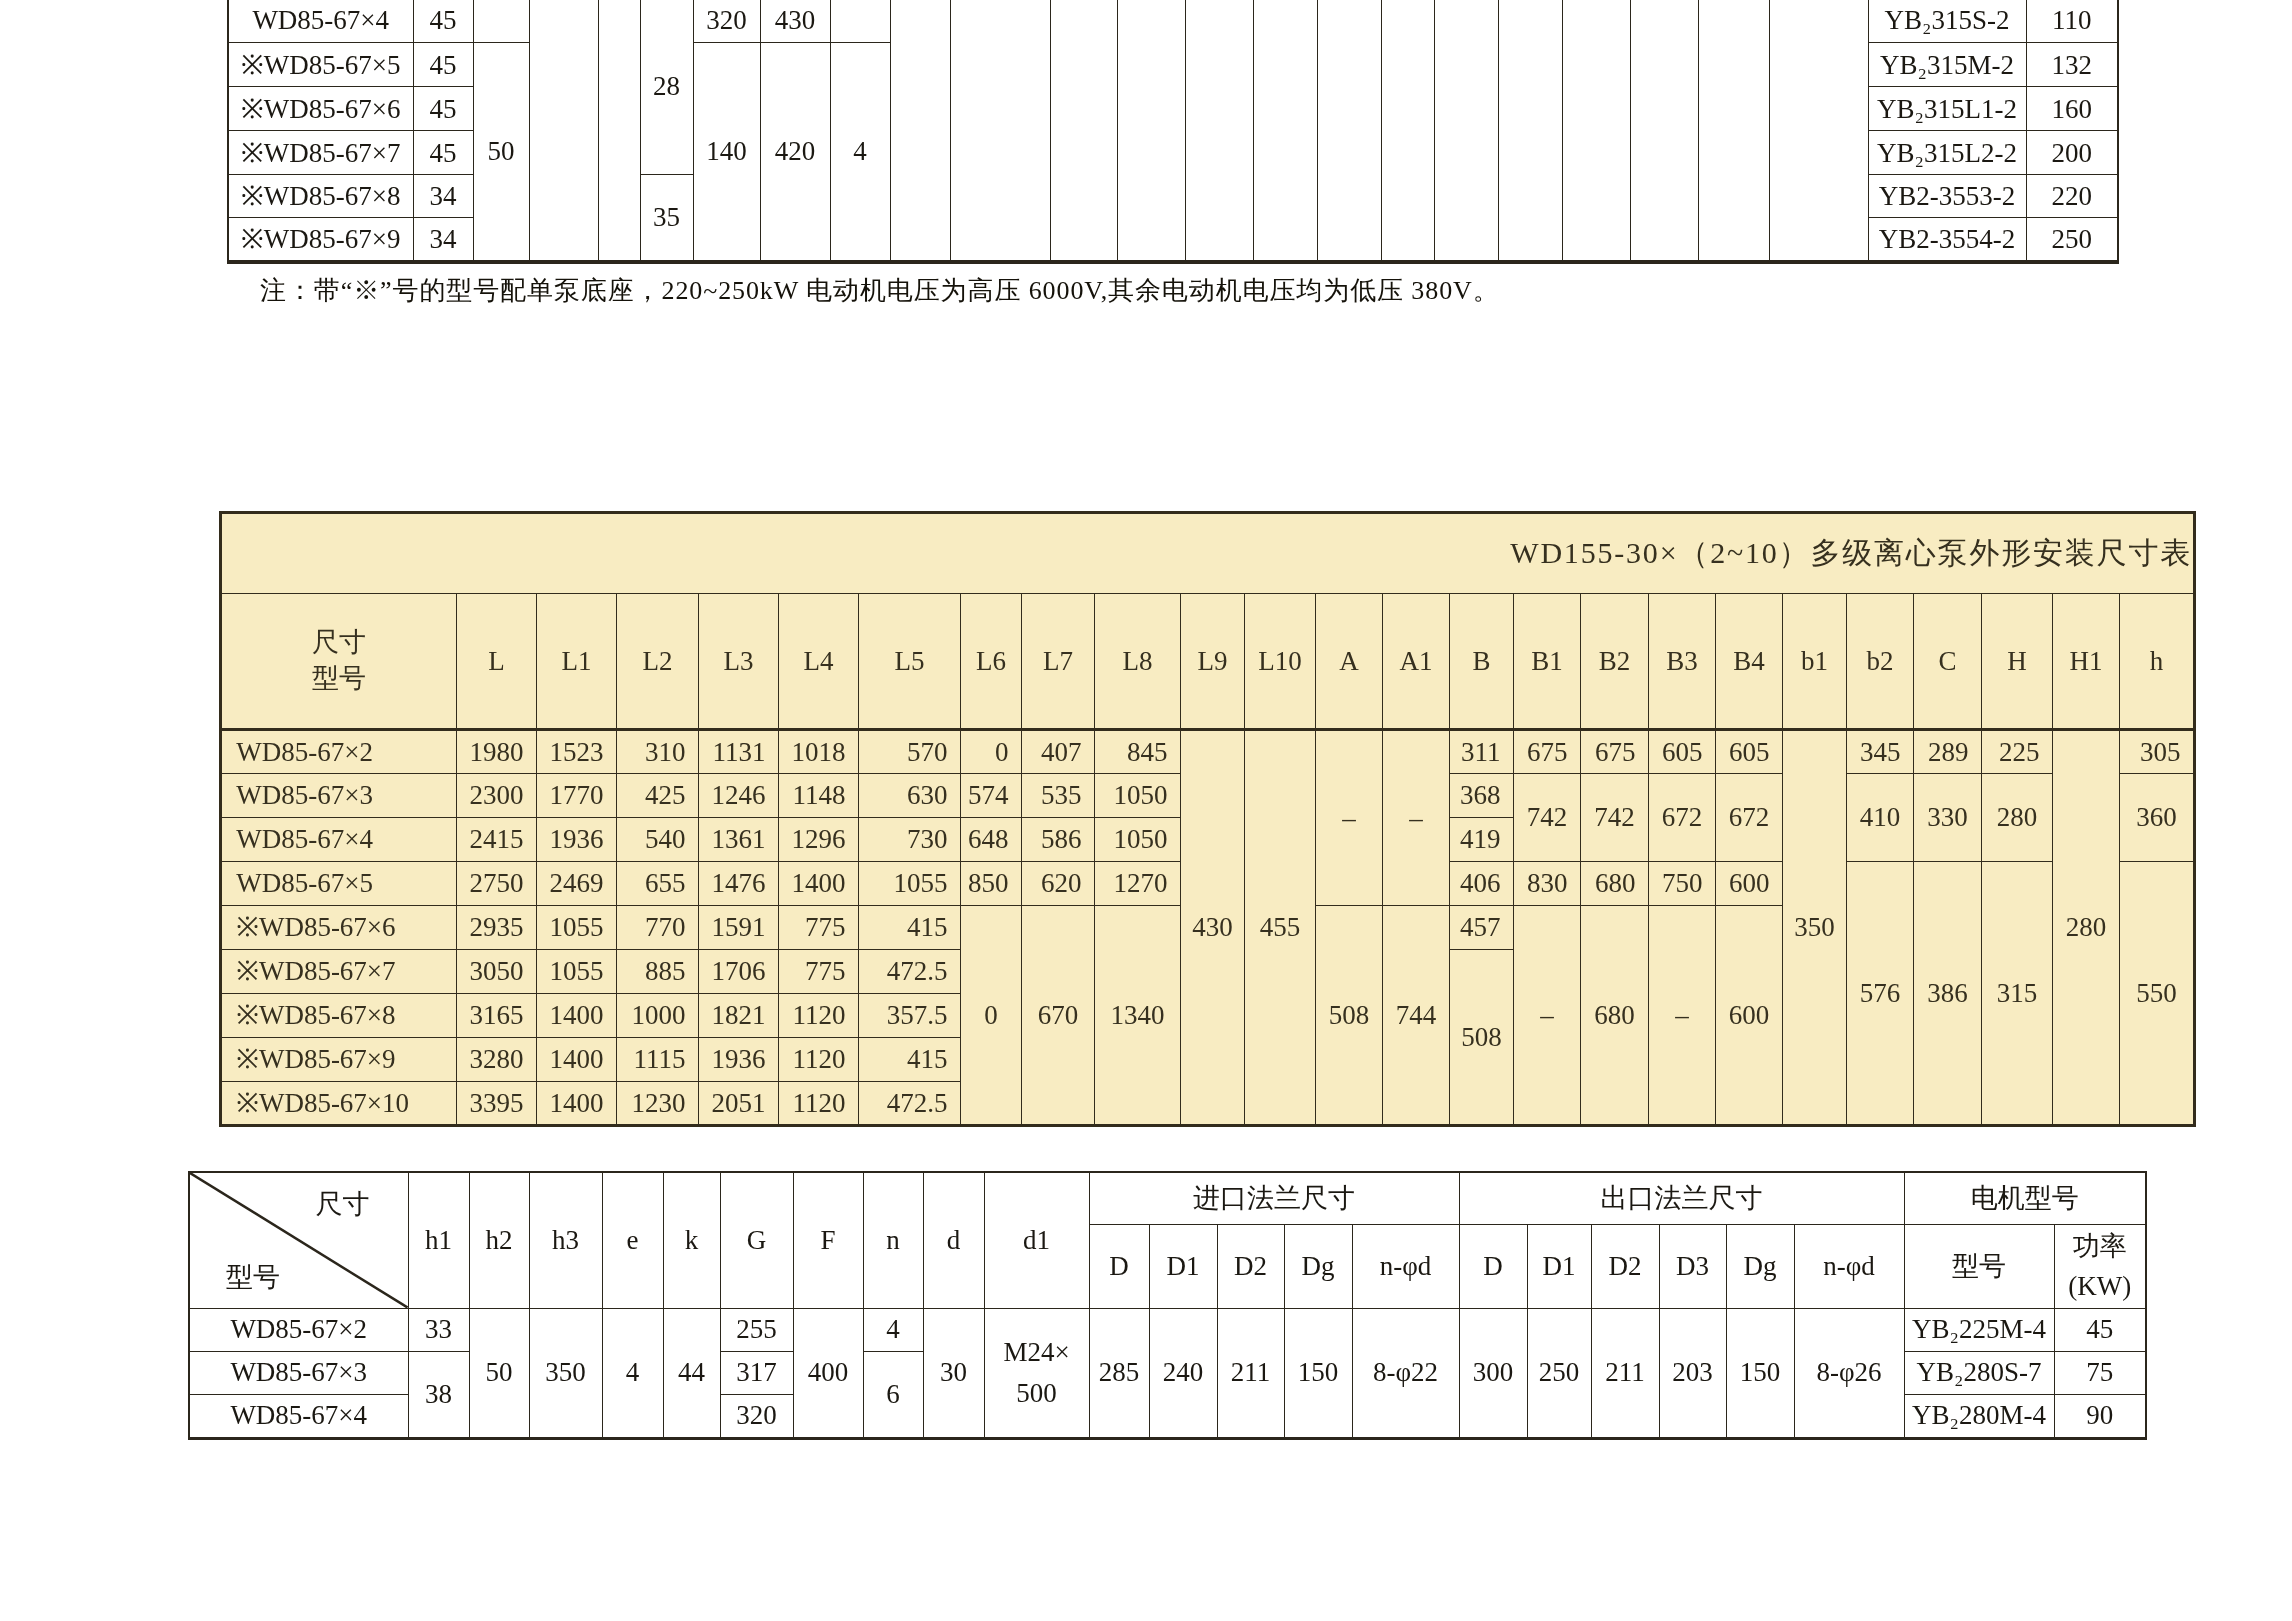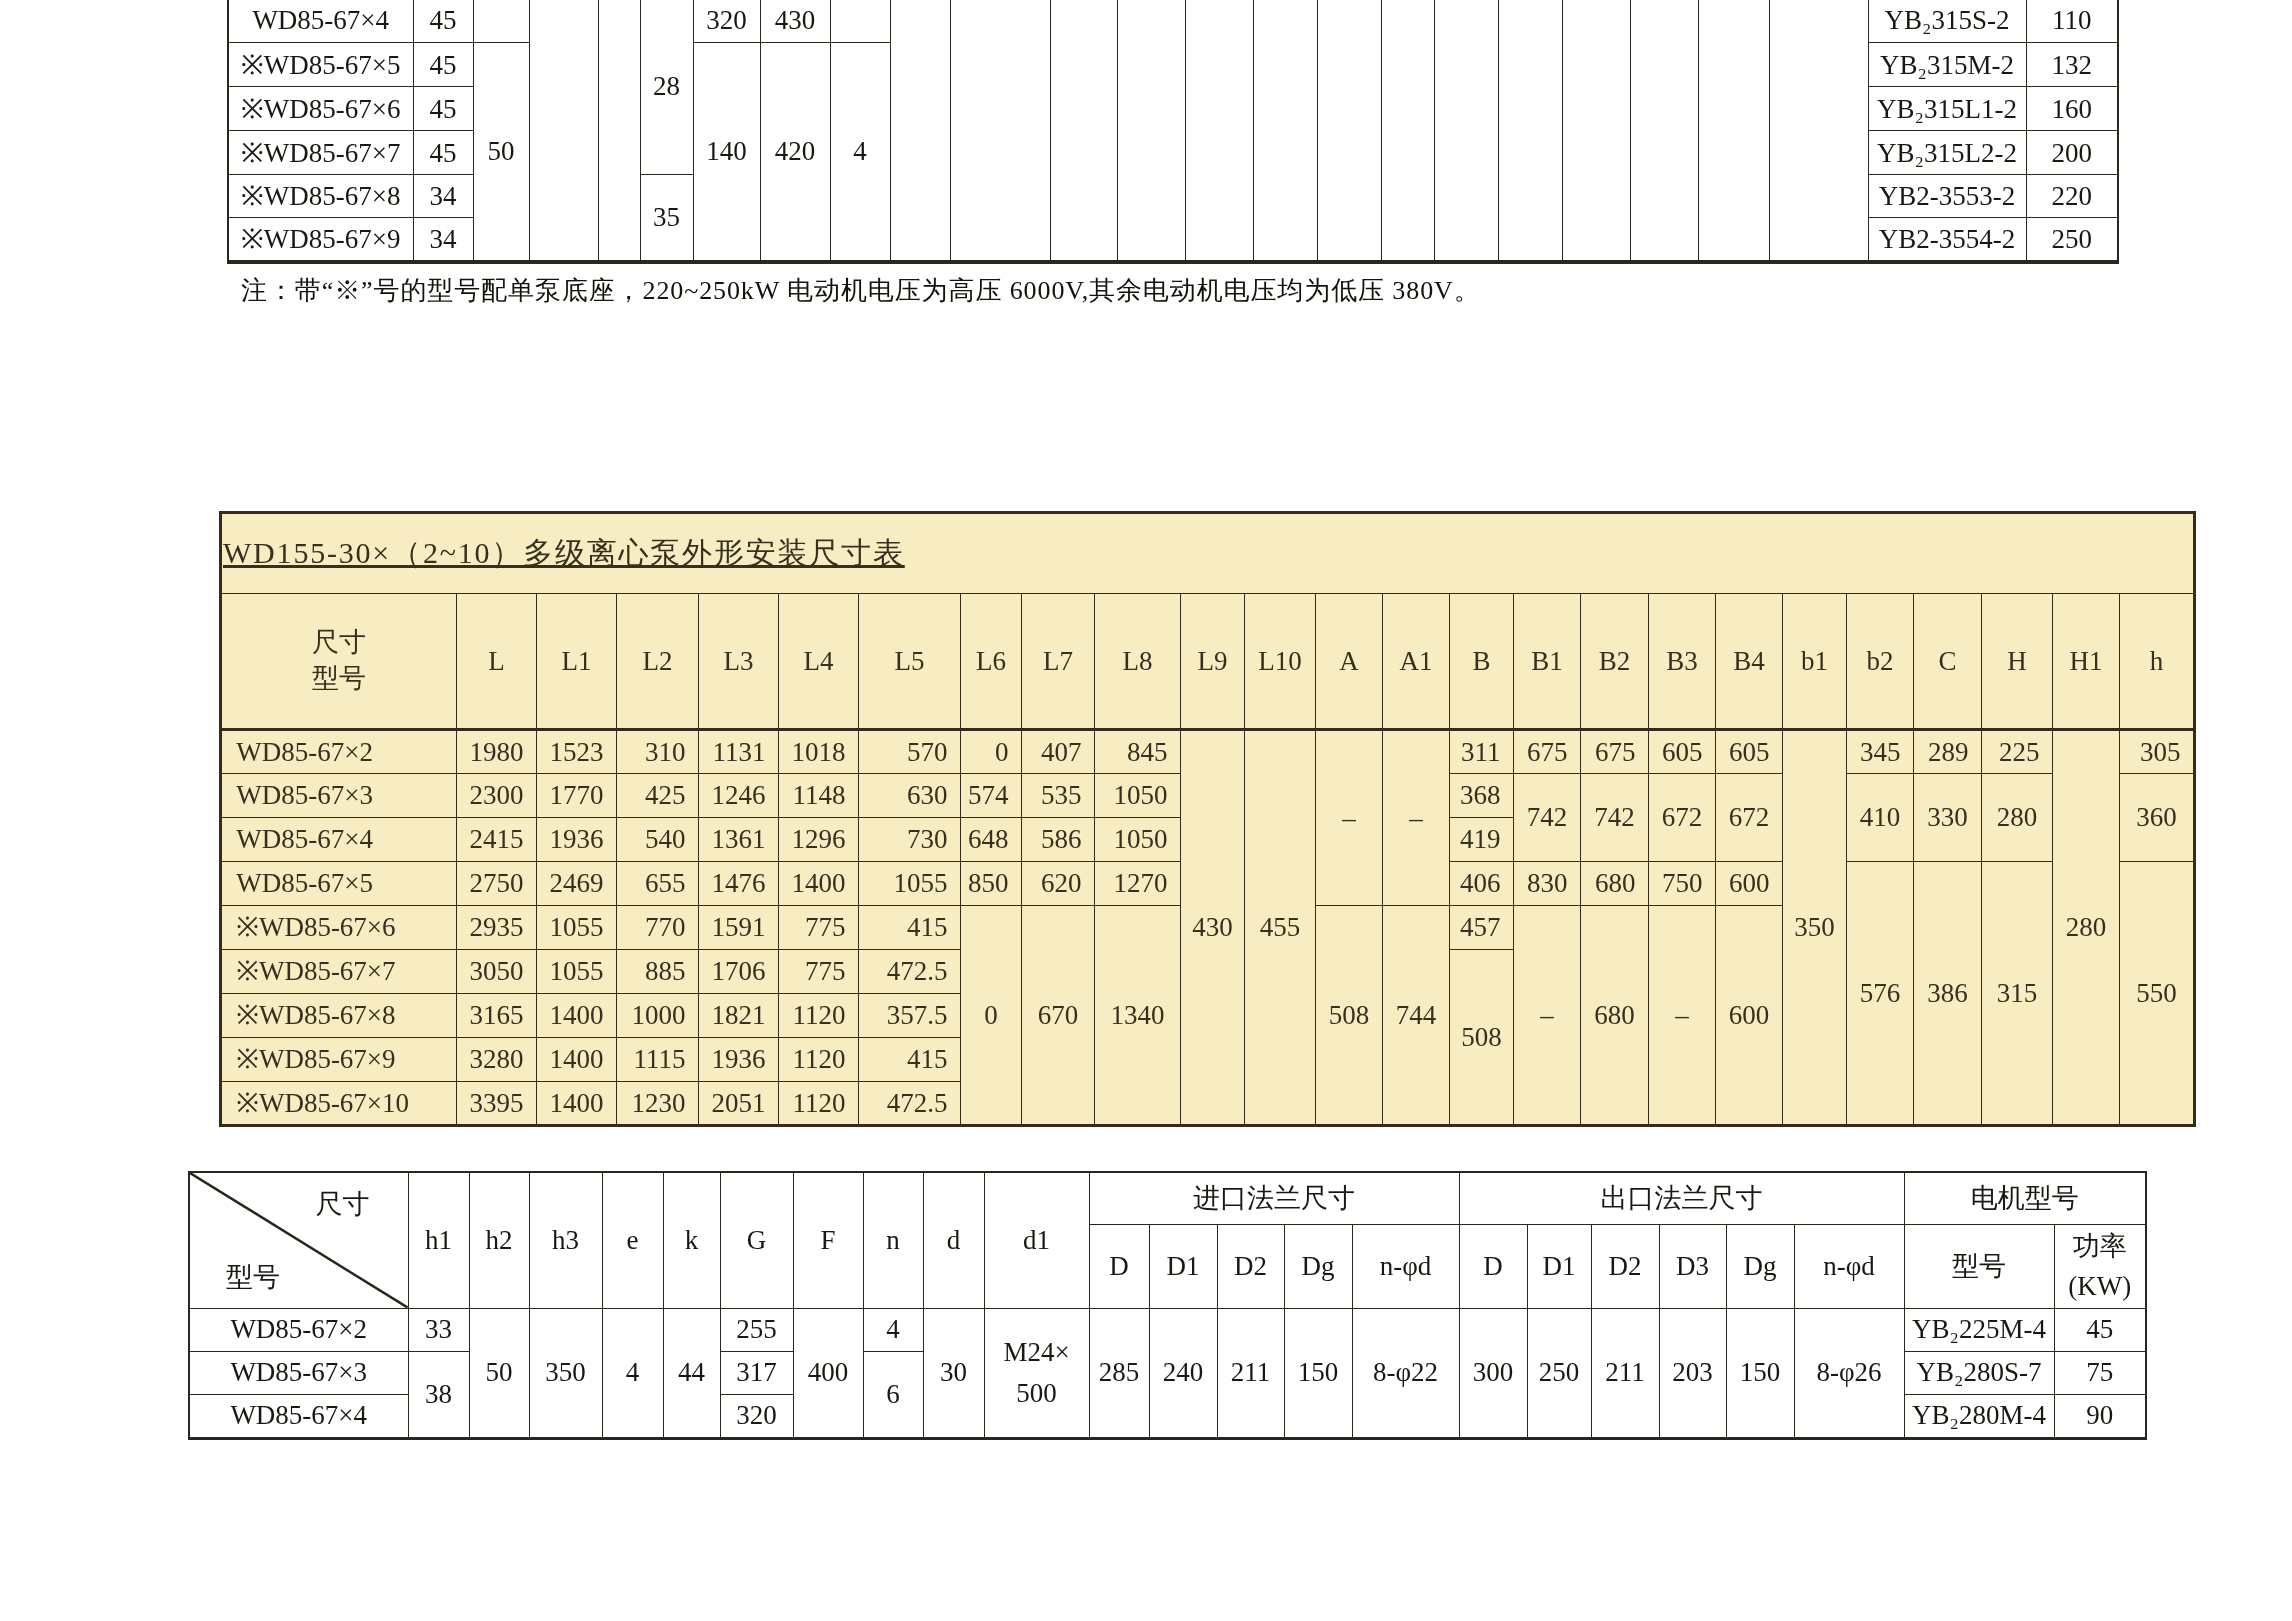--- a/index.html
+++ b/index.html
@@ -7,36 +7,36 @@
     width:2293px;height:1621px;background:#ffffff;position:relative;
     font-family:"Liberation Serif","DejaVu Serif",serif;color:#1b1812;
   }
   table{border-collapse:collapse;table-layout:fixed;position:absolute;}
   td{border:1.8px solid #2b261c;font-size:27px;overflow:hidden;white-space:nowrap;vertical-align:middle;line-height:1.35;}
   
   .tt{left:227px;top:-2.7px;border:2.7px solid #2b261c;border-top:none;border-bottom:4.5px solid #2b261c;background:#fff;}
   
   .mt{left:219px;top:511px;border:3.6px solid #332c1c;background:#f8ecc2;color:#36301f;}
   .mt td{border-color:#332c1c;}
-  .mt .title-cell{font-size:30px;text-align:left;letter-spacing:1.8px;text-decoration:underline;}
+  .mt .title-cell{font-size:30px;text-align:right;letter-spacing:1.8px;}
   .mt tr.hdr-row td{border-bottom:3.6px solid #332c1c;font-size:27px;text-align:center;}
   
   .bt{left:188px;top:1171px;border:2.7px solid #2b261c;border-bottom:3.6px solid #2b261c;background:#fff;}
   .bt td{text-align:center;}
   .num{text-align:right;padding-right:12.5px;}
   .mdl{text-align:left;padding-left:14.3px;}
   .ctr{text-align:center;}
   .vwrap{display:flex;flex-direction:column;justify-content:space-between;align-items:center;height:100%;box-sizing:border-box;padding:16px 0 18px 0;}
   .corner-b{position:relative;padding:0;}
   .corner-b svg{position:absolute;left:0;top:0;width:100%;height:100%;}
   .corner-b .c-size{position:absolute;top:12.5px;right:38px;}
   .corner-b .c-model{position:absolute;bottom:12.5px;left:36px;}
   .twoline{line-height:1.5;}
   .note{
-    position:absolute;left:241px;top:273px;font-size:26px;color:#15120a;
+    position:absolute;left:260px;top:273px;font-size:26px;color:#15120a;
     letter-spacing:0.9px;white-space:nowrap;
   }
 </style>
 </head>
 <body>
 
 <table class="tt">
 <colgroup>
 <col style="width:185px">
       <col style="width:60px">

